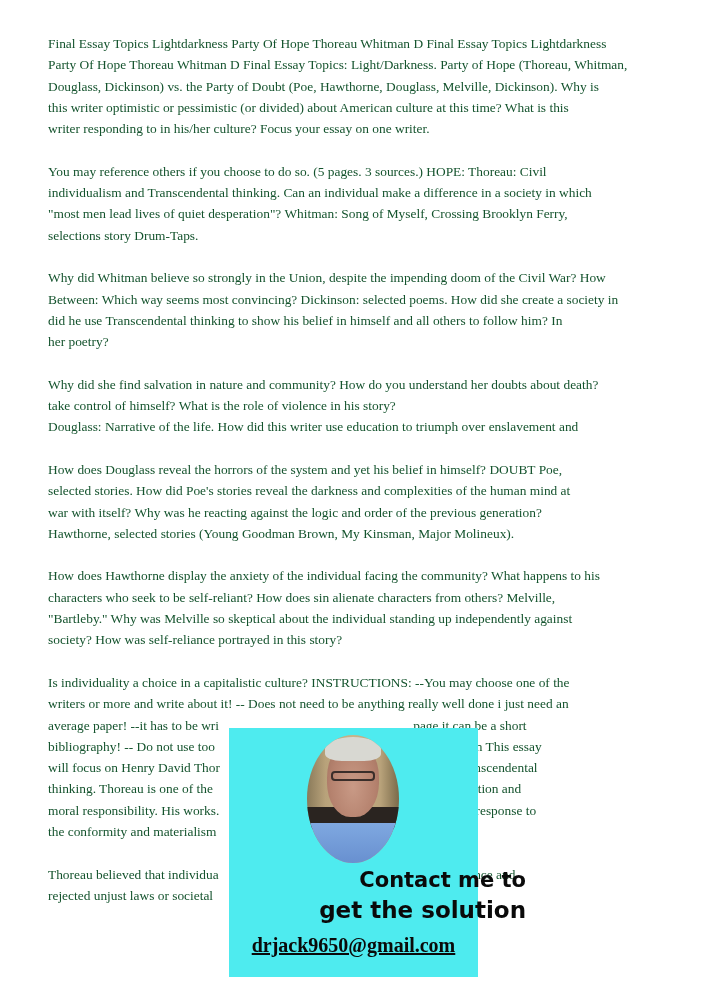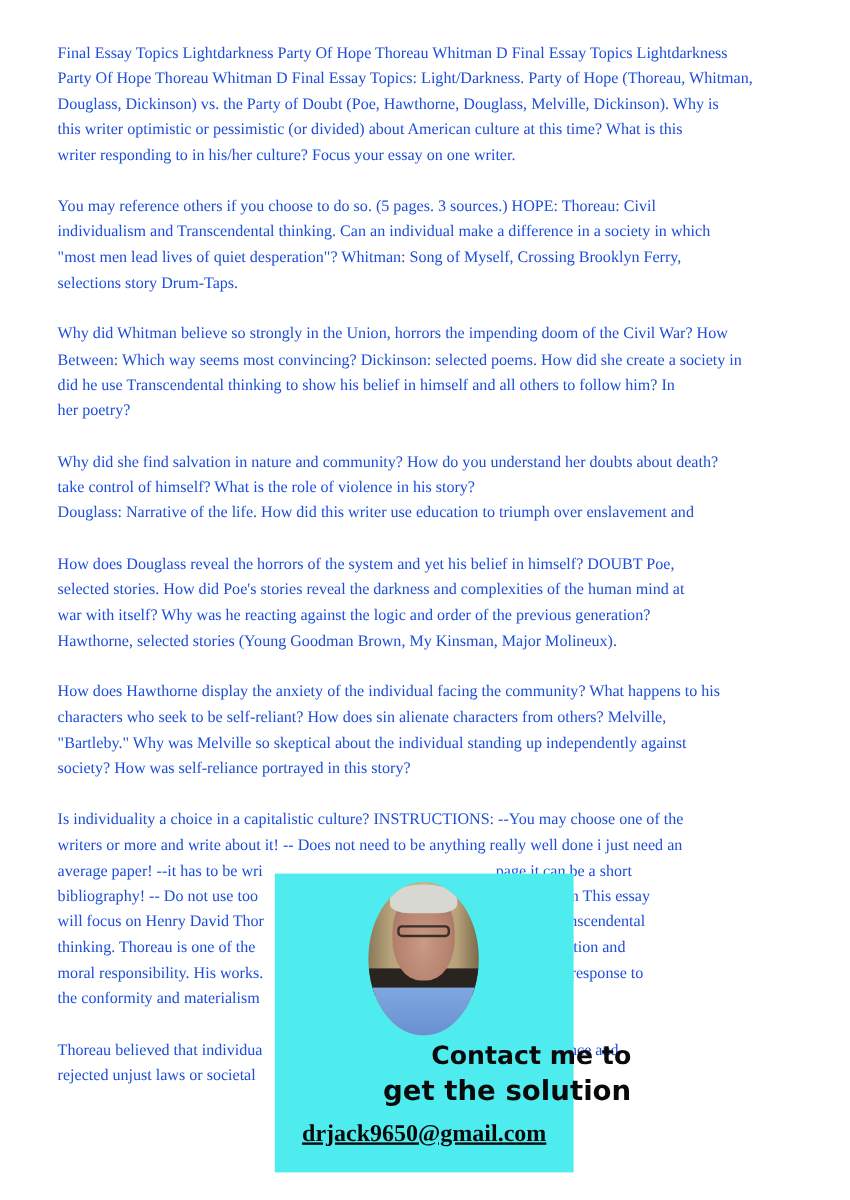--- a/index.html
+++ b/index.html
@@ -1,20 +1,20 @@
 <!DOCTYPE html>
 <html><head>
 <meta charset="utf-8">
 <style>
   html, body { margin: 0; padding: 0; background: #ffffff; }
   body { width: 708px; height: 1000px; position: relative; overflow: hidden; }
   .page {
     position: absolute; left: 48px; top: 33px; width: 630px;
     font-family: "Liberation Serif", "DejaVu Serif", serif;
-    font-size: 13.4px; line-height: 21.3px; color: #1d4ed8;
+    font-size: 13.4px; line-height: 21.3px; color: #14532d;
   }
   .para { margin: 0 0 21.3px 0; }
   .line { display: block; white-space: nowrap; }
   .overlay {
     position: absolute; left: 229px; top: 728px; width: 249px; height: 249px;
     background: #4eebef;
   }
   .portrait {
     position: absolute; left: 78px; top: 7px; width: 92px; height: 128px;
     border-radius: 50%; overflow: hidden;
@@ -62,21 +62,21 @@
     <span class="line">this writer optimistic or pessimistic (or divided) about American culture at this time? What is this</span>
     <span class="line">writer responding to in his/her culture? Focus your essay on one writer.</span>
   </p>
   <p class="para">
     <span class="line">You may reference others if you choose to do so. (5 pages. 3 sources.) HOPE: Thoreau: Civil</span>
     <span class="line">individualism and Transcendental thinking. Can an individual make a difference in a society in which</span>
     <span class="line">"most men lead lives of quiet desperation"? Whitman: Song of Myself, Crossing Brooklyn Ferry,</span>
     <span class="line">selections story Drum-Taps.</span>
   </p>
   <p class="para">
-    <span class="line">Why did Whitman believe so strongly in the Union, horrors the impending doom of the Civil War? How</span>
+    <span class="line">Why did Whitman believe so strongly in the Union, despite the impending doom of the Civil War? How</span>
     <span class="line">Between: Which way seems most convincing? Dickinson: selected poems. How did she create a society in</span>
     <span class="line">did he use Transcendental thinking to show his belief in himself and all others to follow him? In</span>
     <span class="line">her poetry?</span>
   </p>
   <p class="para">
     <span class="line">Why did she find salvation in nature and community? How do you understand her doubts about death?</span>
     <span class="line">take control of himself? What is the role of violence in his story?</span>
     <span class="line">Douglass: Narrative of the life. How did this writer use education to triumph over enslavement and</span>
   </p>
   <p class="para">

